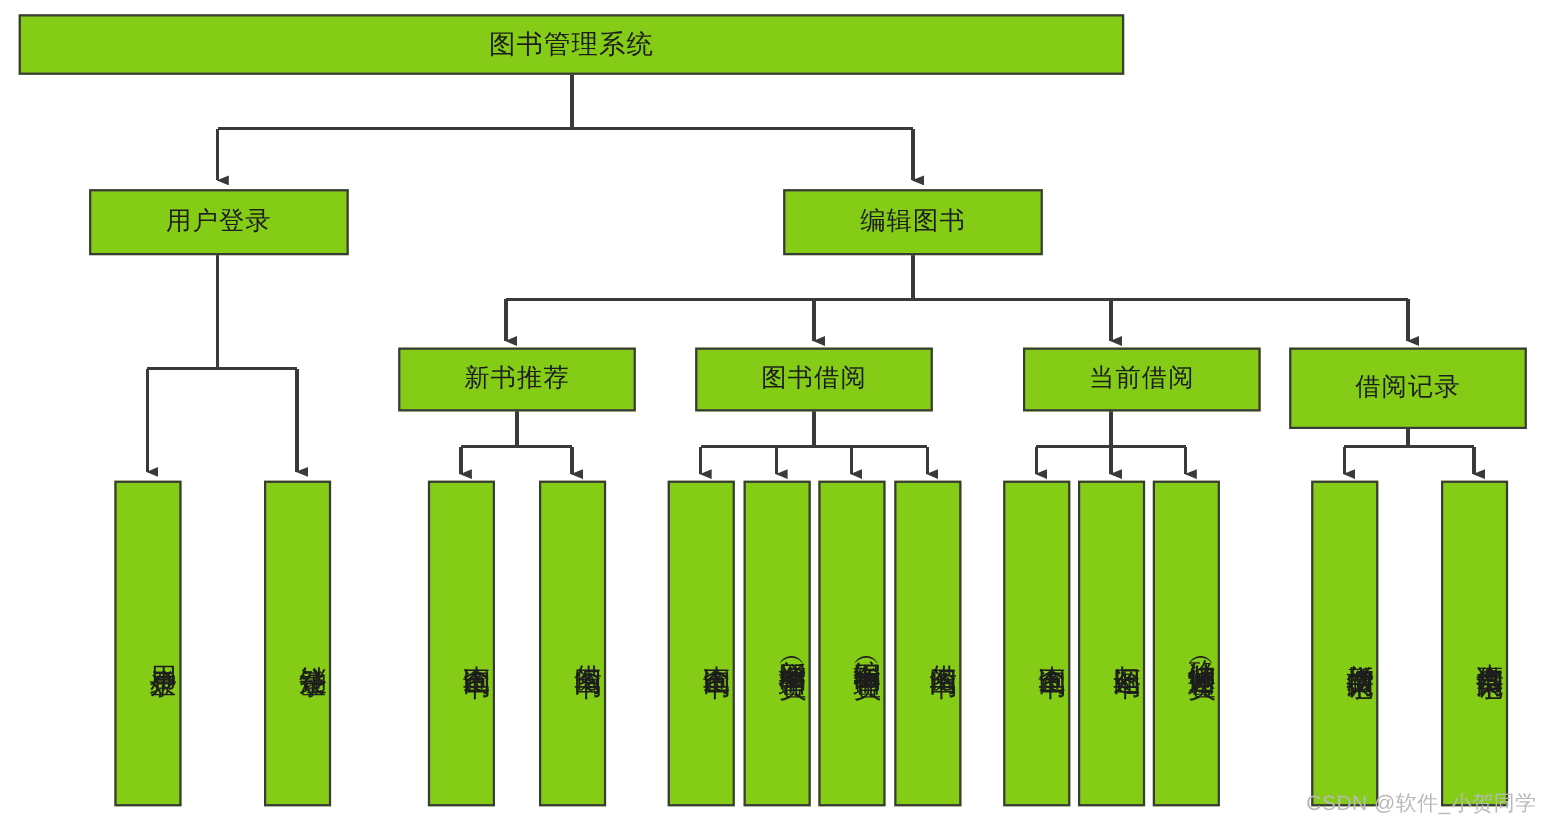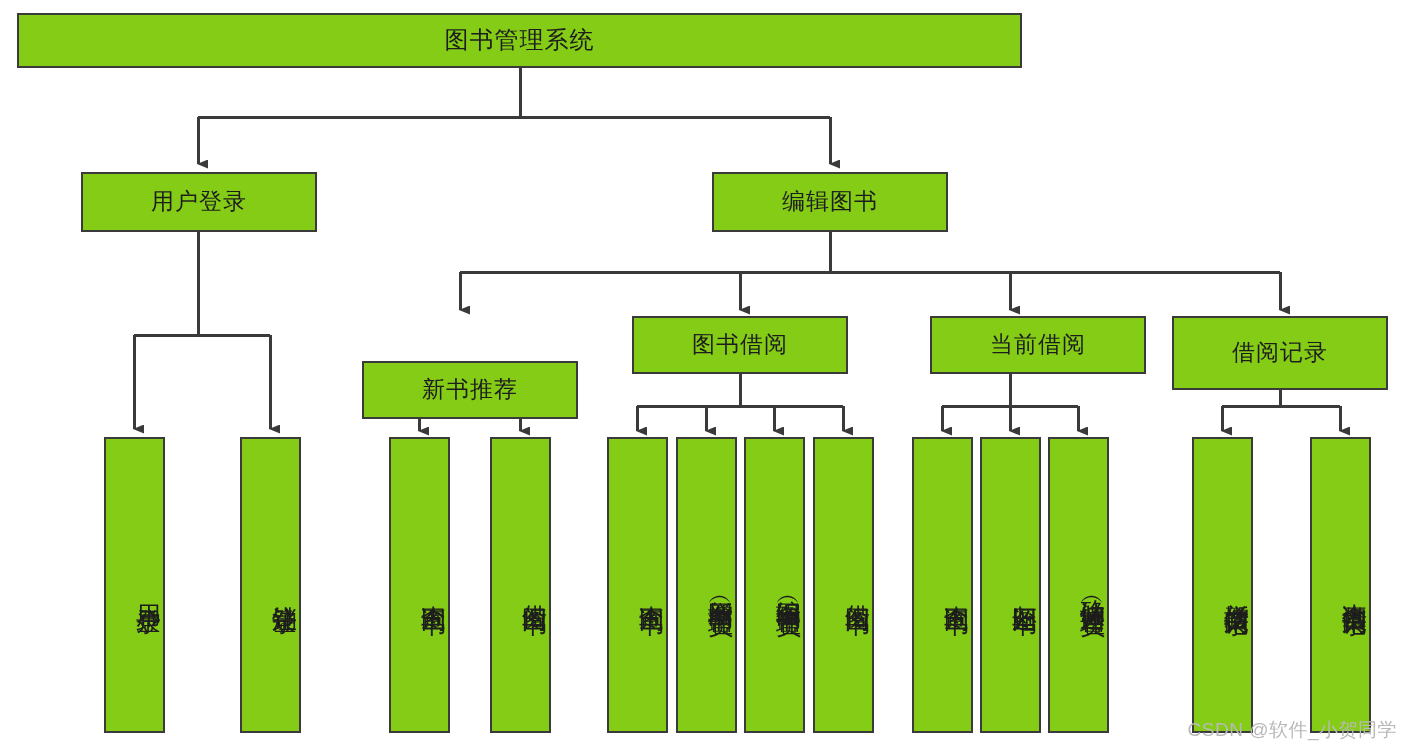--- a/index.html
+++ b/index.html
@@ -133,21 +133,21 @@
     <span>图书管理系统</span>
   </div>
 
   <div class="node node-h" style="left:81px; top:172px; width:236px; height:60px;">
     <span>用户登录</span>
   </div>
   <div class="node node-h" style="left:712px; top:172px; width:236px; height:60px;">
     <span>编辑图书</span>
   </div>
 
-  <div class="node node-h" style="left:362px; top:316px; width:216px; height:58px;margin-top:45px;">
+  <div class="node node-h" style="left:362px; top:316px; width:216px; height:58px;">
     <span>新书推荐</span>
   </div>
   <div class="node node-h" style="left:632px; top:316px; width:216px; height:58px;">
     <span>图书借阅</span>
   </div>
   <div class="node node-h" style="left:902px; top:316px; width:216px; height:58px;margin-left:28px;">
     <span>当前借阅</span>
   </div>
   <div class="node node-h" style="left:1172px; top:316px; width:216px; height:74px;">
     <span>借阅记录</span>

